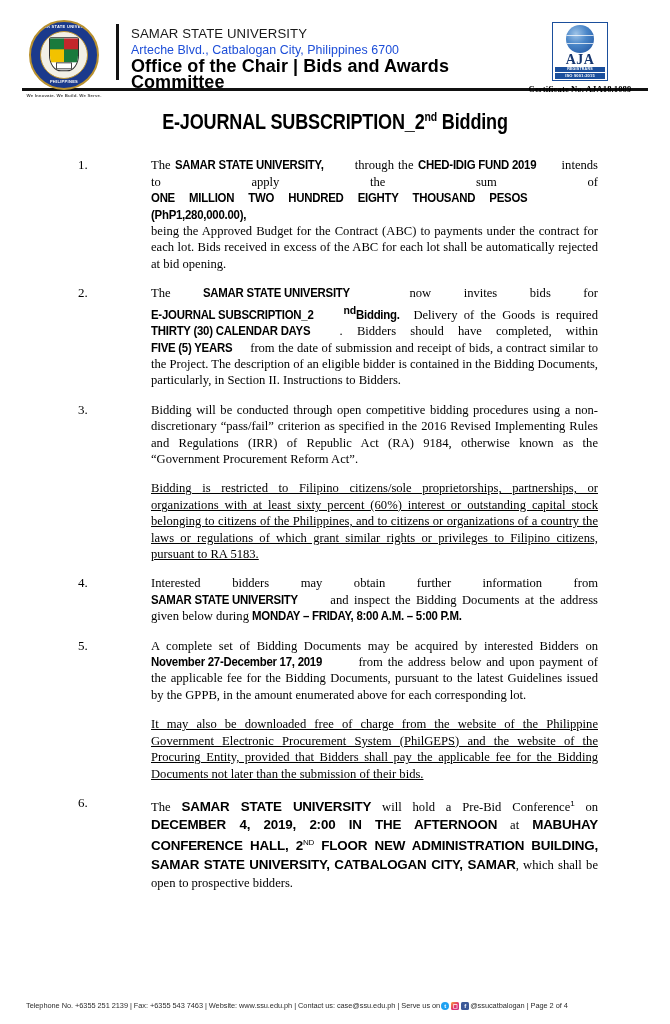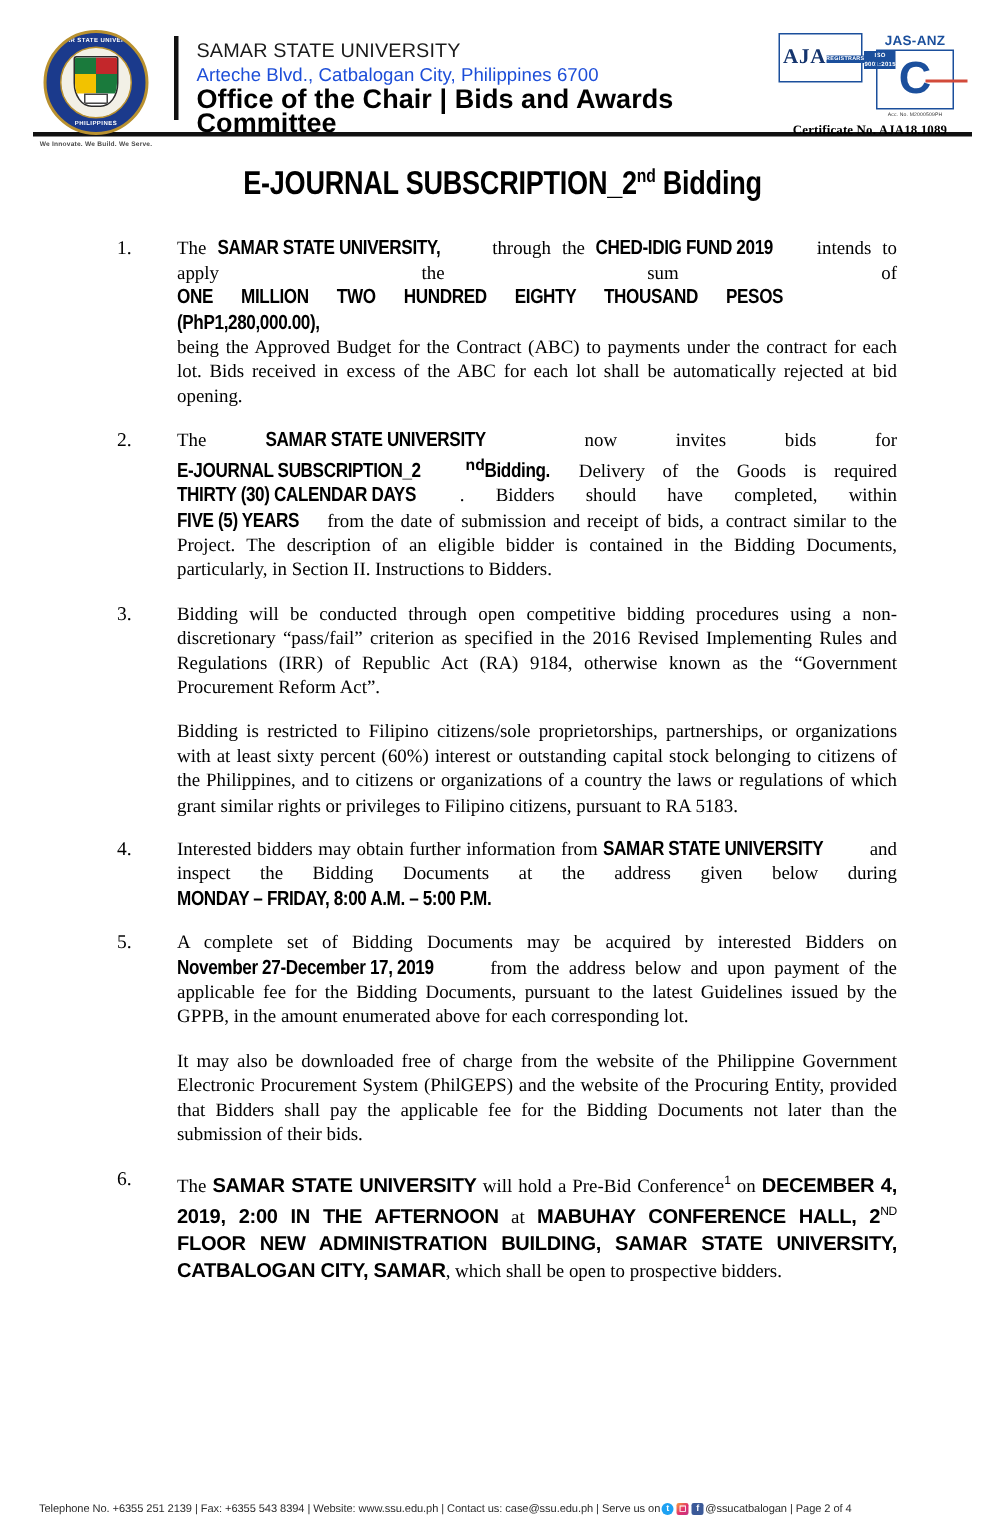--- a/index.html
+++ b/index.html
@@ -158,21 +158,21 @@
   .cert-logos {
     display: flex;
     align-items: flex-start;
     gap: 4px;
   }
   .aja-box {
     width: 56px;
     border: 1px solid #1b4f9c;
     box-sizing: border-box;
     display: flex;
-    flex-direction: row;
+    flex-direction: column;
     align-items: center;
     padding: 2px 2px 1px 2px;
     background: #fff;
   }
   .aja-globe {
     width: 28px; height: 28px;
     border-radius: 50%;
     background: radial-gradient(circle at 36% 32%, #9fc4e8 0%, #4a86c8 42%, #1b4f9c 100%);
     position: relative;
     overflow: hidden;
@@ -326,22 +326,23 @@
     top: 0;
     font-family: "Liberation Serif", serif;
     font-size: 13px;
   }
   .para {
     font-family: "Liberation Serif", serif;
     font-size: 12.6px;
     line-height: 16.4px;
     text-align: justify;
     text-justify: inter-word;
-  }
-  .para + .para { margin-top: 13px; }
+    margin-left: 33px;
+  }
+  .para + .para { margin-top: 13px; text-decoration: underline; }
 
   
   b.hv {
     font-family: "Liberation Sans", sans-serif;
     font-weight: bold;
     font-size: 13.6px;
     letter-spacing: -0.3px;
     display: inline-block;
     transform: scaleX(0.84);
     transform-origin: left center;
@@ -450,28 +451,20 @@
       <div class="org-office">Office of the Chair  |  Bids and Awards Committee</div>
     </div>
 
     <div class="cert-wrap">
       <div class="cert-logos">
         <div class="aja-box">
           <div class="aja-globe"></div>
           <div class="aja-text">AJA</div>
           <div class="aja-reg">REGISTRARS</div>
           <div class="aja-iso">ISO 9001:2015</div>
-        </div>
-        <div class="jasanz-box">
-          <div class="jasanz-title">JAS-ANZ</div>
-          <div class="jasanz-frame">
-            <span class="jasanz-c">C</span>
-            <span class="jasanz-bar"></span>
-          </div>
-          <div class="jasanz-code">Acc. No. M2000509PH</div>
         </div>
       </div>
       <div class="cert-no">Certificate No. AJA18.1089</div>
     </div>
   </div>
 
   <div class="rule"></div>
 
   <div class="doc-body">
 
@@ -507,21 +500,21 @@
           <span class="num">6.</span>
           <div class="para para-heavy"><span class="lt">The </span><b class="">SAMAR STATE UNIVERSITY</b><span class="lt"> will hold a Pre-Bid Conference</span><sup>1</sup><span class="lt"> on </span><b class="">DECEMBER 4, 2019, 2:00 IN THE AFTERNOON</b><span class="lt"> at </span><b class="">MABUHAY CONFERENCE HALL, 2</b><sup>ND</sup><b class=""> FLOOR NEW ADMINISTRATION BUILDING, SAMAR STATE UNIVERSITY, CATBALOGAN CITY, SAMAR</b><span class="lt">, which shall be open to prospective bidders.</span></div>
         </li>
       </ol>
   </div>
 
 
   <div class="footer">
     <span>Telephone No. +6355 251 2139</span>
     <span class="sep">|</span>
-    <span>Fax: +6355 543 8394</span>
+    <span>Fax: +6355 543 7463</span>
     <span class="sep">|</span>
     <span>Website: www.ssu.edu.ph</span>
     <span class="sep">|</span>
     <span>Contact us: case@ssu.edu.ph</span>
     <span class="sep">|</span>
     <span>Serve us on</span>
     <span class="soc soc-tw">t</span>
     <span class="soc soc-ig">◻</span>
     <span class="soc soc-fb">f</span>
     <span>@ssucatbalogan</span>

